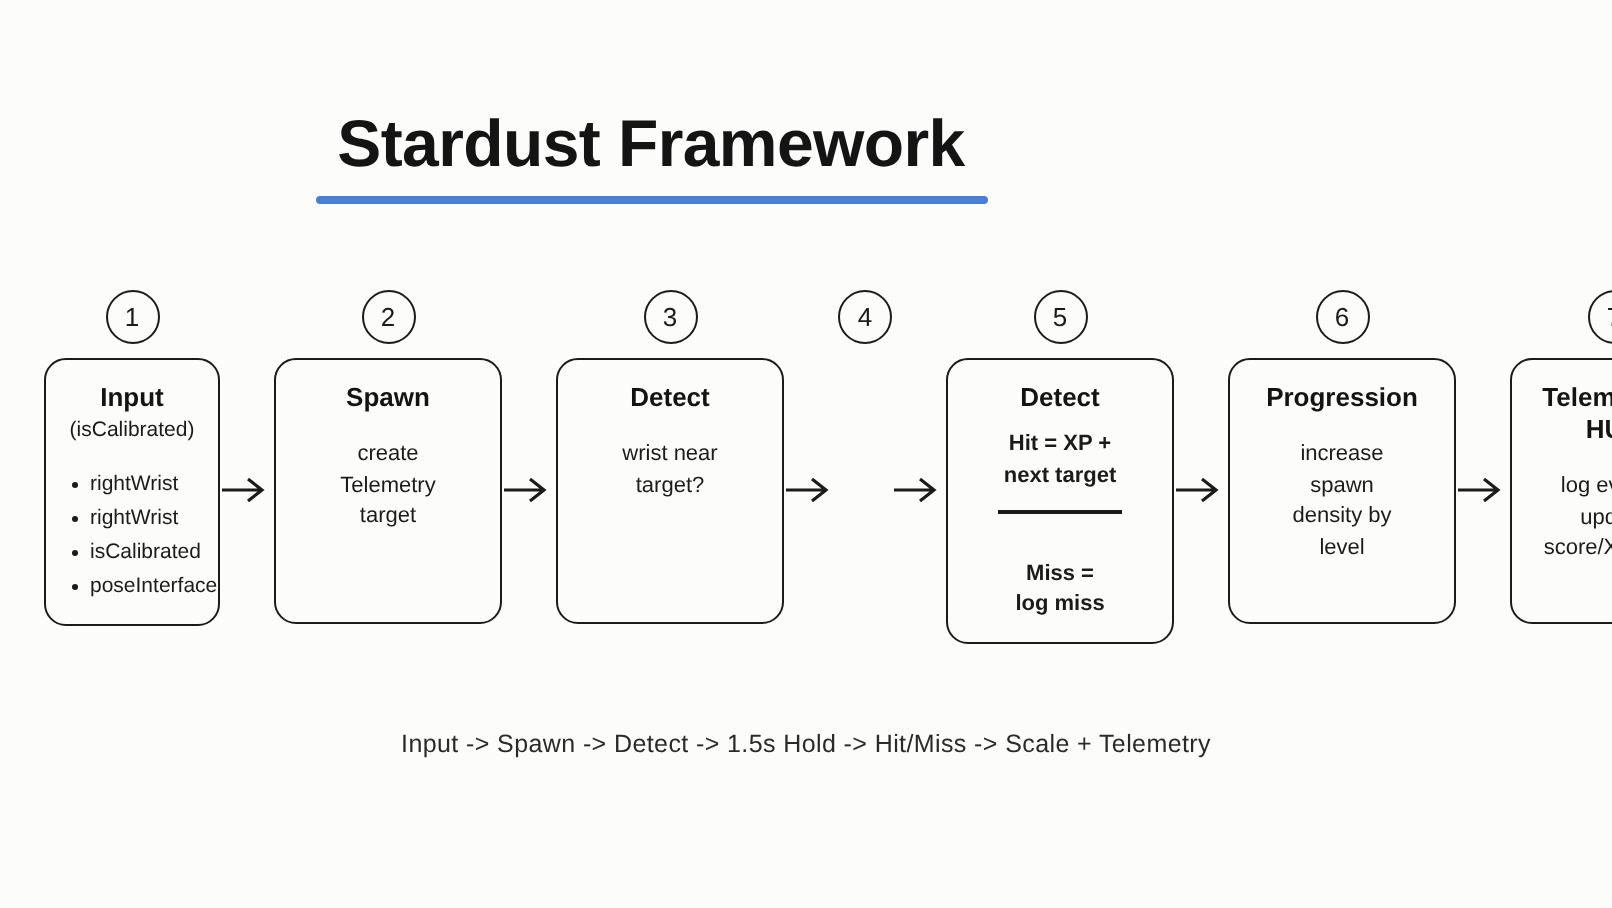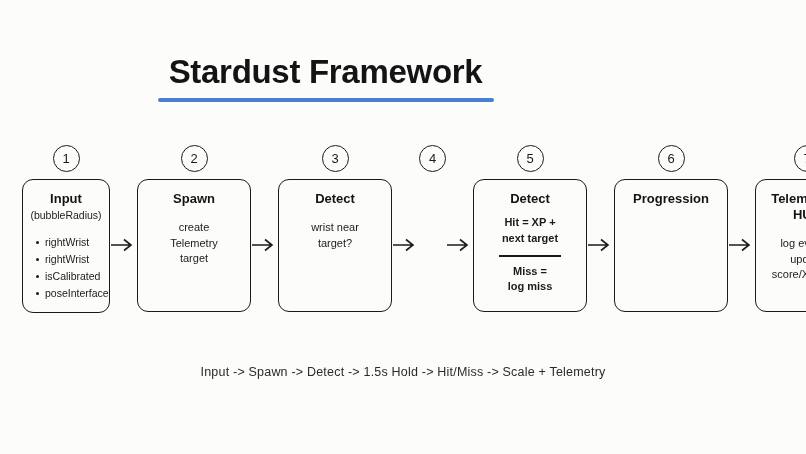--- a/index.html
+++ b/index.html
@@ -168,21 +168,21 @@
   <div id="page-title">Stardust Framework</div>
   <div id="title-underline"></div>
 </div>
 
 <div id="flow-row">
 
   <div class="step">
     <div class="step-badge">1</div>
     <div class="step-box w1">
       <div class="box-title">Input</div>
-      <div class="box-sub">(bubbleRadius)</div>
+      <div class="box-sub">(isCalibrated)</div>
       <ul class="bullet-list">
         <li>rightWrist</li>
         <li>rightWrist</li>
         <li>isCalibrated</li>
         <li>poseInterface</li>
       </ul>
     </div>
   </div>
 
   <div class="arrow">
@@ -232,35 +232,39 @@
       </svg>
   </div>
 
   <div class="step">
     <div class="step-badge">5</div>
     <div class="step-box">
       <div class="box-title">Detect</div>
       <div class="box-body tight" style="white-space:pre-line">Hit = XP +
 next target</div>
       <div class="divider-rule"></div>
-      <div class="box-body tight" style="white-space:pre-line;margin-top:0">Miss =
+      <div class="box-body tight" style="white-space:pre-line;margin-top:16px">Miss =
 log miss</div>
     </div>
   </div>
 
   <div class="arrow">
     <svg width="25" height="14" viewBox="0 0 25 14">
         <path d="M0 7 H19 M13 1.5 L20 7 L13 12.5" fill="none" stroke="#1b1b1b" stroke-width="1.6"></path>
       </svg>
   </div>
 
   <div class="step">
     <div class="step-badge">6</div>
     <div class="step-box">
       <div class="box-title">Progression</div>
+      <div class="box-body" style="white-space:pre-line">increase
+spawn
+density by
+level</div>
     </div>
   </div>
 
   <div class="arrow">
     <svg width="25" height="14" viewBox="0 0 25 14">
         <path d="M0 7 H19 M13 1.5 L20 7 L13 12.5" fill="none" stroke="#1b1b1b" stroke-width="1.6"></path>
       </svg>
   </div>
 
   <div class="step">

